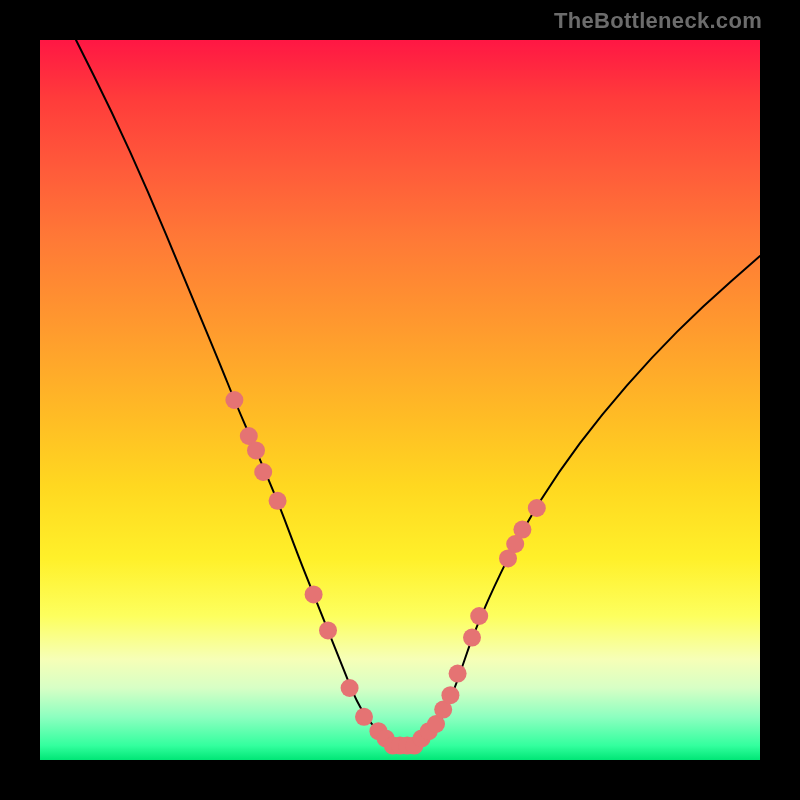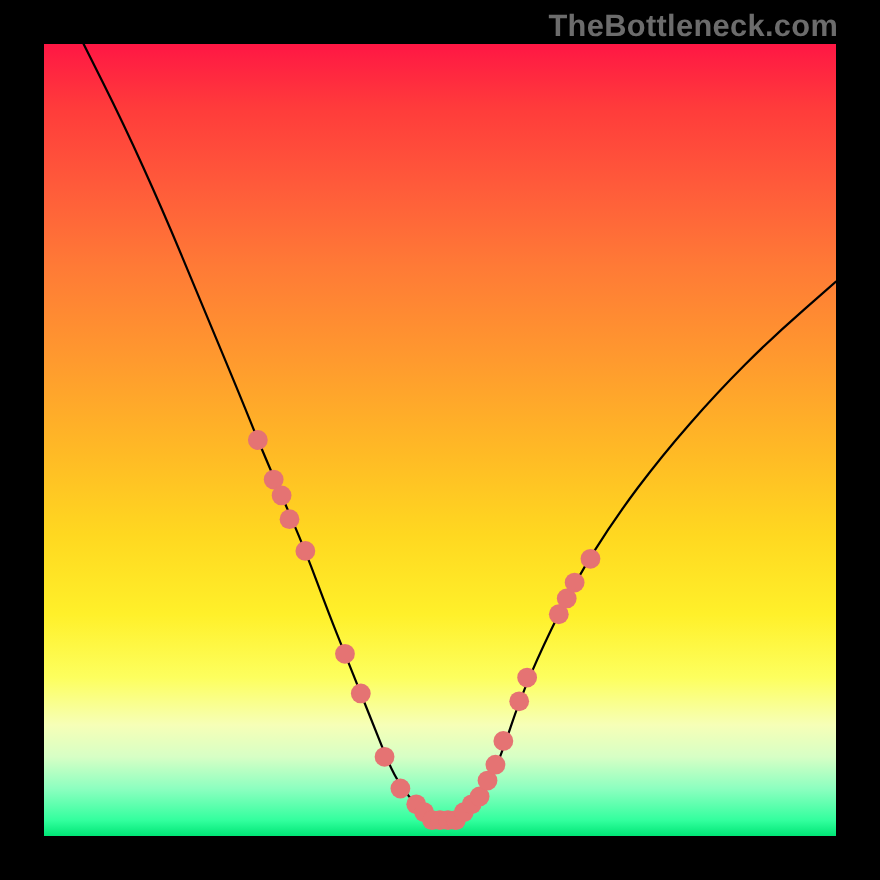--- a/index.html
+++ b/index.html
@@ -38,21 +38,21 @@
       #d7ffc5 90%,
       #8dffc0 94%,
       #33ff9e 98%,
       #00e676 100%
     );
   }
   .watermark {
     position: absolute;
     top: 8px;
     right: 38px;
-    font-size: 28px;
+    font-size: 22px;
     font-weight: 600;
     color: #6c6c6c;
     letter-spacing: 0.3px;
   }
   svg.curve {
     position: absolute;
     left: 0;
     top: 0;
     width: 720px;
     height: 720px;

